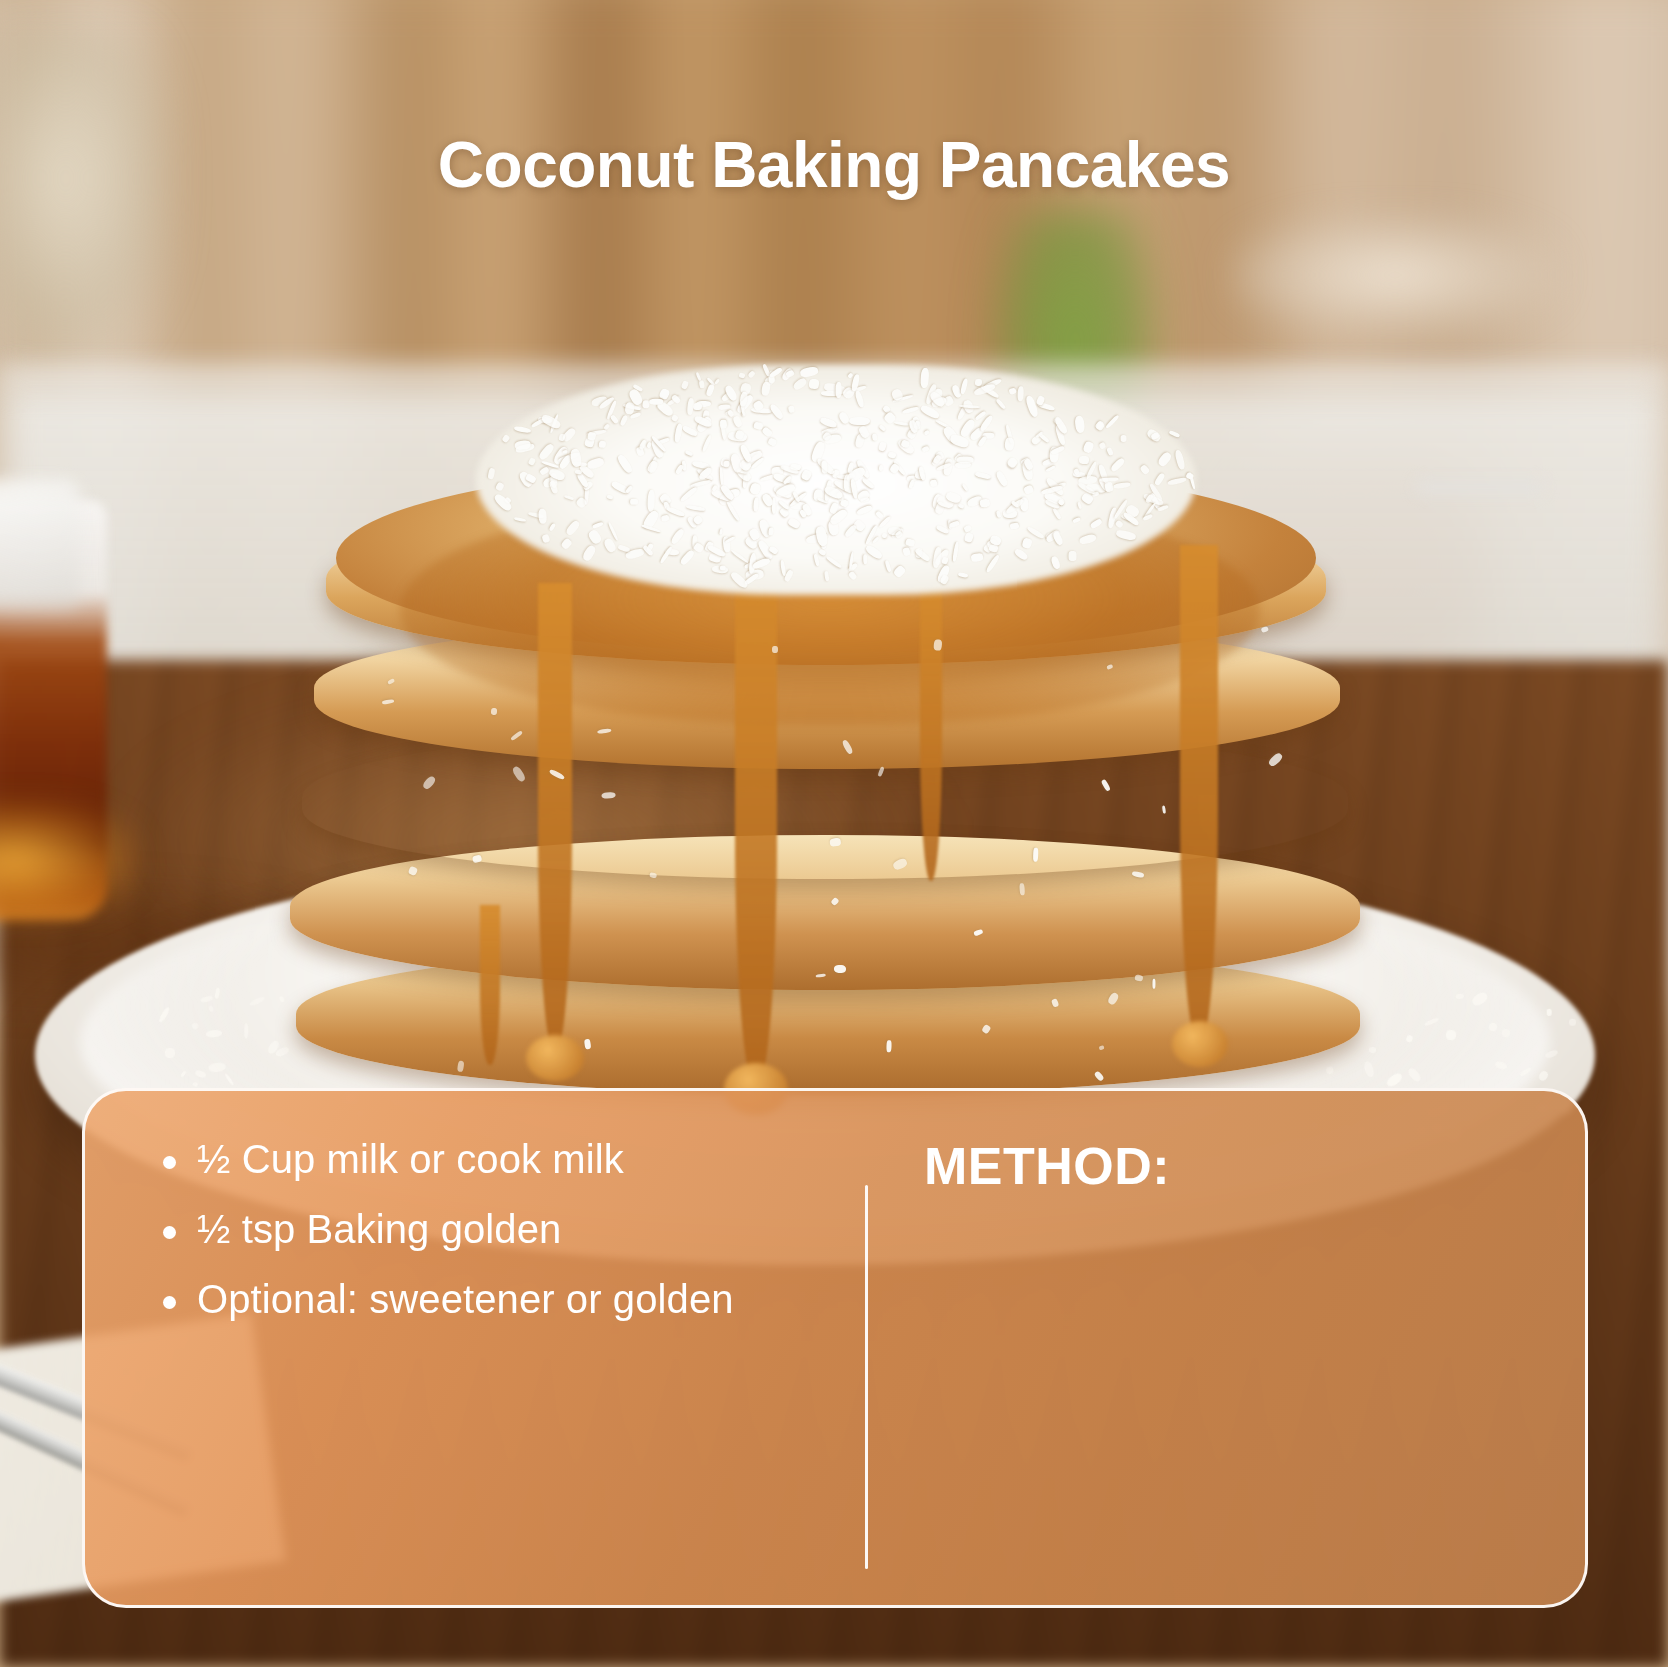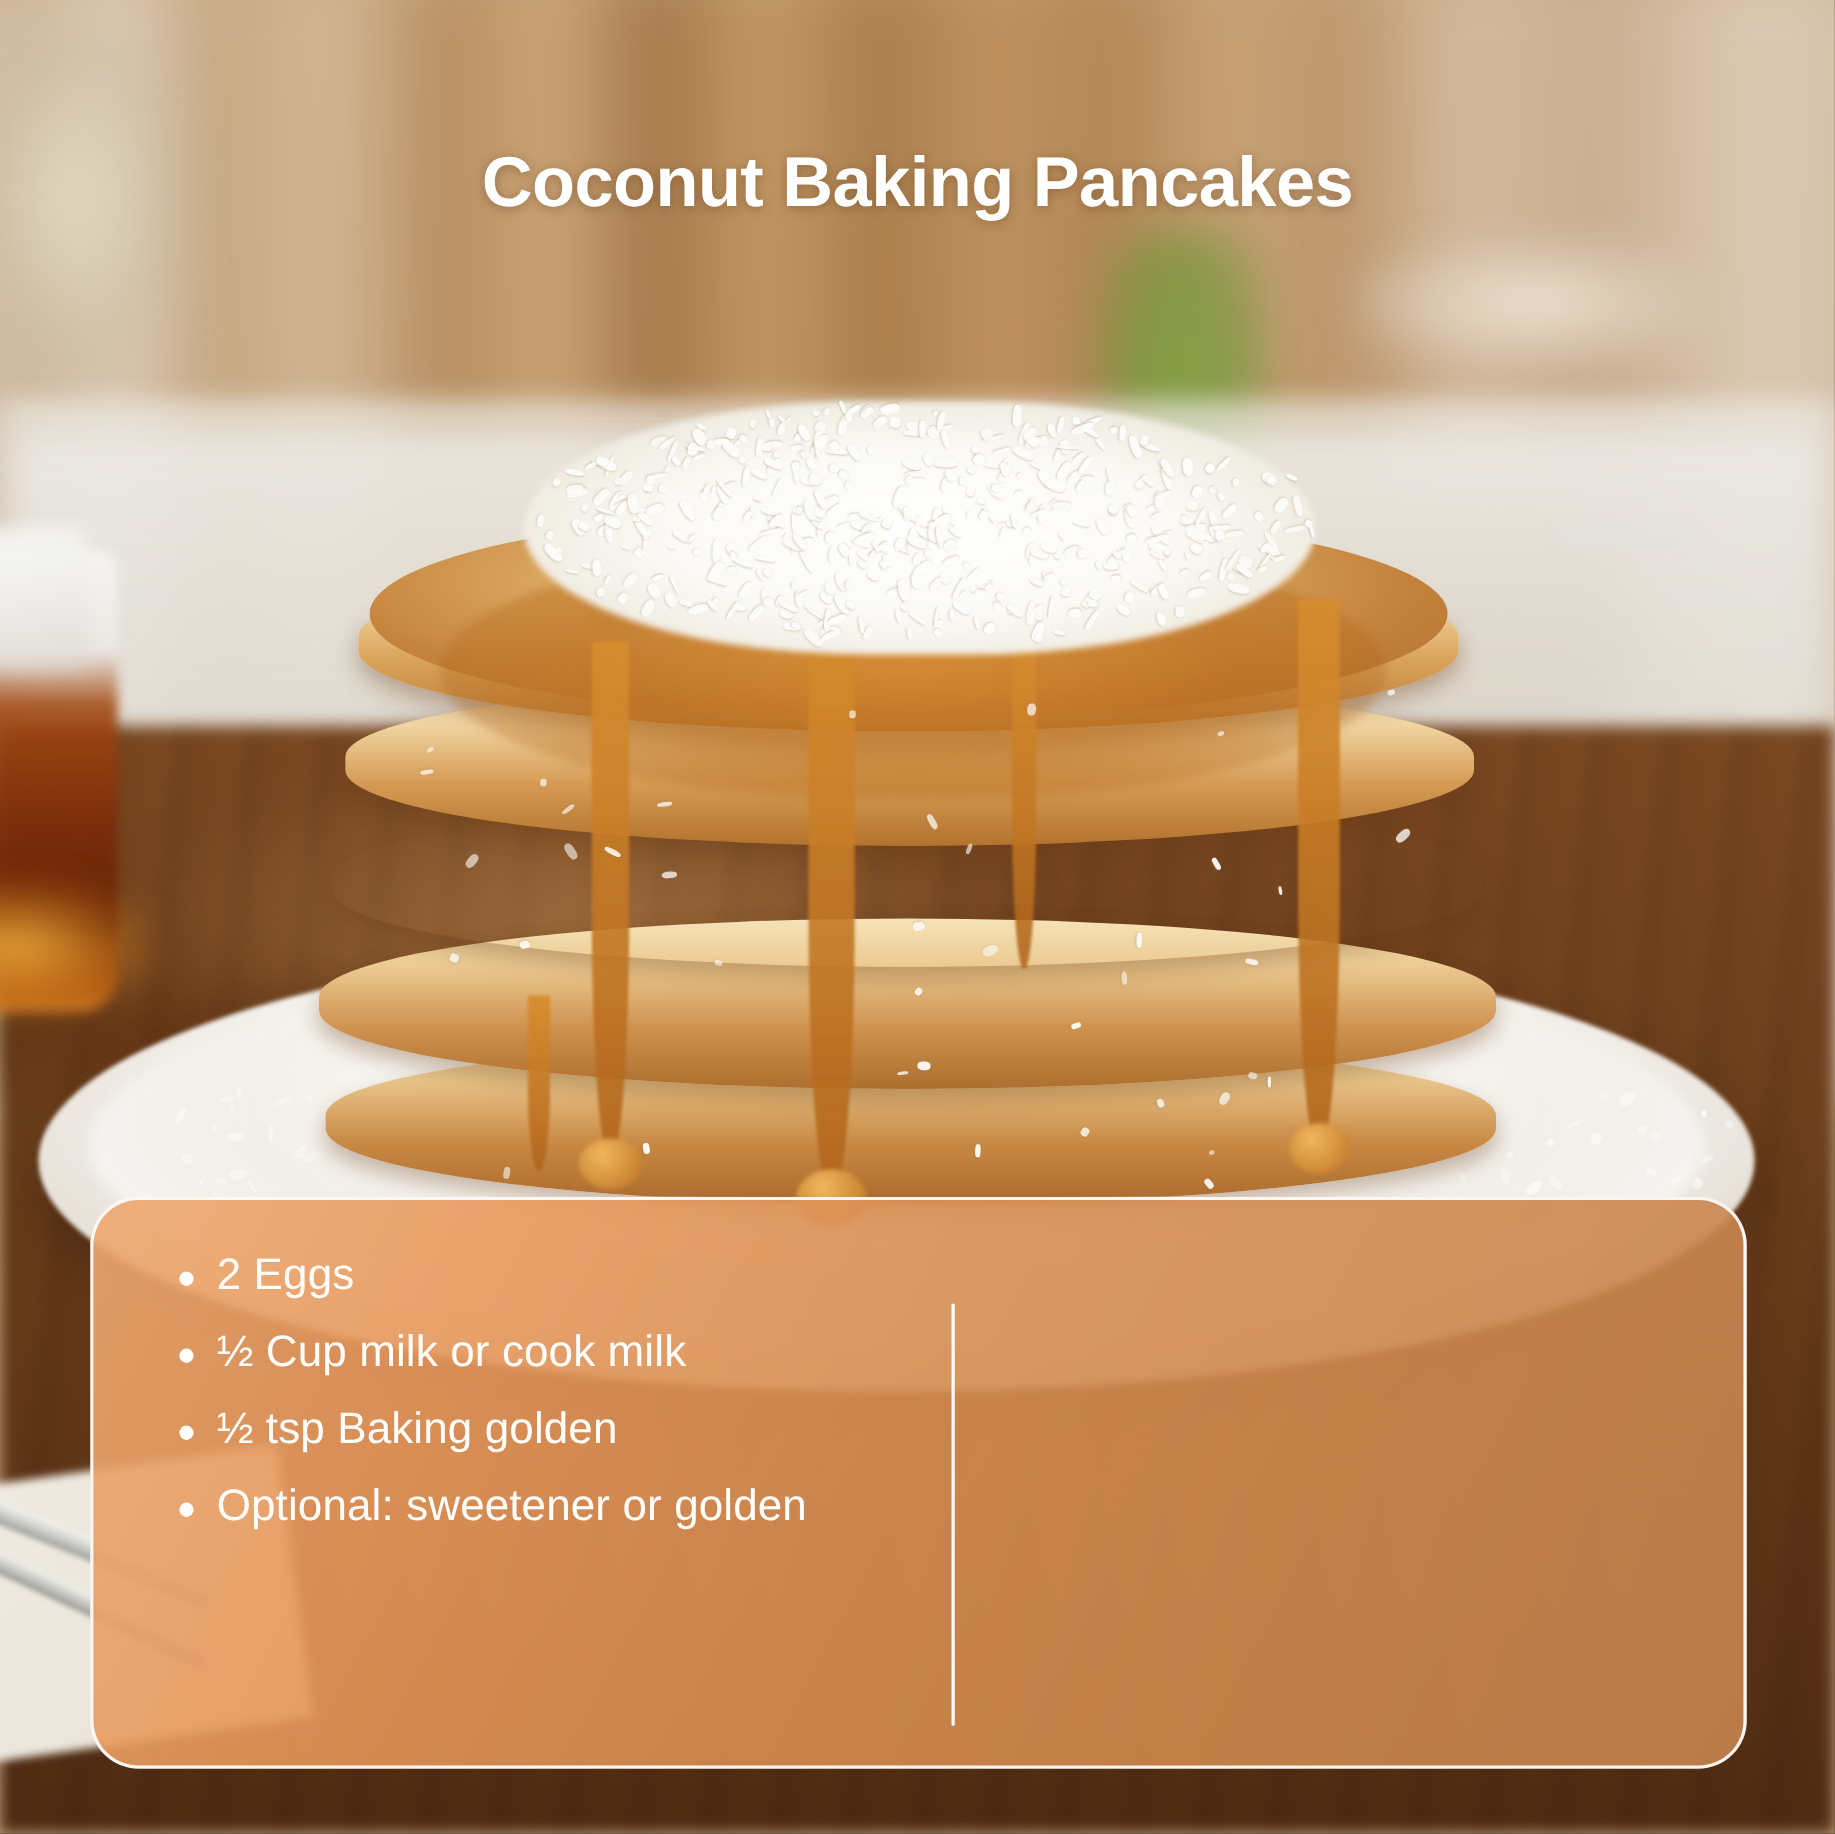--- a/index.html
+++ b/index.html
@@ -1016,27 +1016,27 @@
     <div class="fork"></div>
     <div class="fork2"></div>
   </div>
 
   <div class="title">Coconut Baking Pancakes</div>
 
   <div class="recipe-card">
 
     <div class="card-col-left">
       <ul class="ing-list">
-        <li>2 Eggs</li>
         <li>½ Cup milk or cook milk</li>
         <li>½ tsp Baking golden</li>
         <li>Optional: sweetener or golden</li>
       </ul>
     </div>
 
     <div class="card-divider"></div>
 
     <div class="card-col-right">
+      <h2 class="section-heading">METHOD:</h2>
     </div>
 
   </div>
 
 </div>
 
 </body></html>

